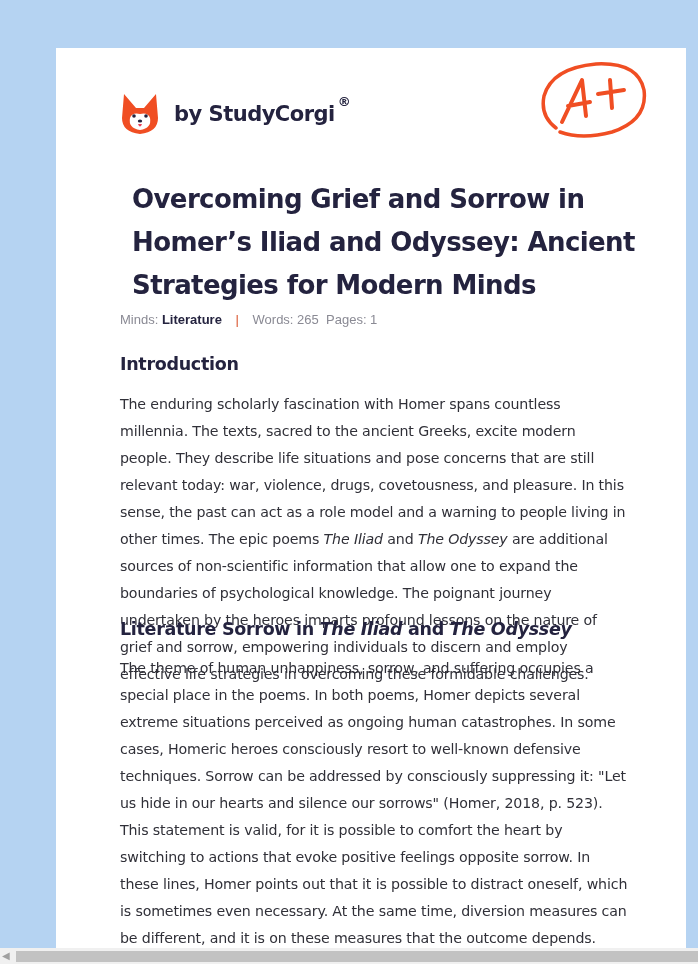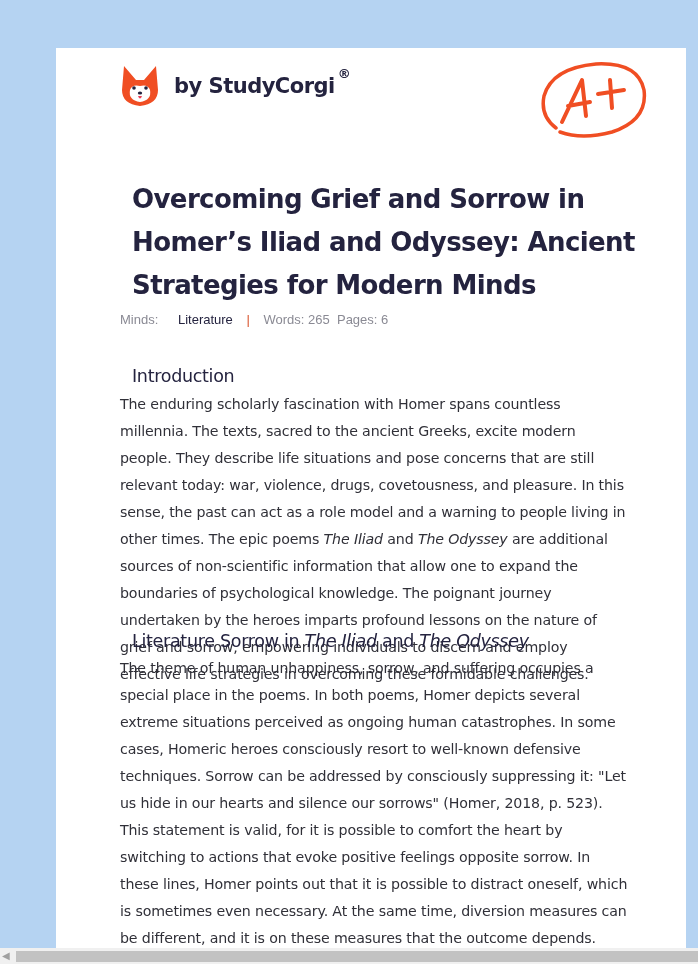--- a/index.html
+++ b/index.html
@@ -1,26 +1,26 @@
 <!DOCTYPE html>
 <html><head>
 <meta charset="utf-8">
 <style>
   html, body { margin:0; padding:0; }
   body { width:698px; height:964px; background:#b5d3f2; position:relative; overflow:hidden; font-family:"Liberation Sans", sans-serif; }
   .page { position:absolute; left:56px; top:48px; width:630px; height:920px; background:#ffffff; border-radius:0 0 8px 0; overflow:hidden; }
-  .logo { position:absolute; left:64px; top:16px; display:flex; align-items:center;justify-content:center; }
+  .logo { position:absolute; left:64px; top:44px; display:flex; align-items:center;justify-content:center; }
   .logo-text { font-family:"DejaVu Sans", sans-serif; font-weight:bold; font-size:21px; color:#24233f; margin-left:14px; letter-spacing:-0.5px; }
   .reg { font-size:13px; vertical-align:top; position:relative; top:-8px; margin-left:3px; }
   .grade { position:absolute; left:482px; top:10px; }
   .title { position:absolute; left:76px; top:130px; width:520px; font-family:"DejaVu Sans", sans-serif; font-weight:bold; font-size:26px; line-height:43px; color:#24233f; margin:0; letter-spacing:-0.6px; }
   .meta { position:absolute; left:64px; top:264px; font-size:13px; color:#8a8a94; }
-  .meta b { color:#24233f; font-weight:normal;margin-left:16px; }
+  .meta b { color:#24233f; font-weight:bold; }
   .sep { color:#d9532c; margin:0 10px; }
-  .h2 { position:absolute; left:64px; font-family:"DejaVu Sans", sans-serif; font-weight:normal; font-size:17.5px; color:#24233f; margin:12px; letter-spacing:-0.3px; }
+  .h2 { position:absolute; left:64px; font-family:"DejaVu Sans", sans-serif; font-weight:bold; font-size:17.5px; color:#24233f; margin:0; letter-spacing:-0.3px; }
   .para { position:absolute; left:64px; width:510px; font-family:"DejaVu Sans", sans-serif; font-size:14.2px; line-height:27px; color:#303038; margin:0; letter-spacing:-0.15px; }
   .scrollbar { position:absolute; left:0; top:948px; width:698px; height:16px; background:#f0f0f0; }
   .scroll-arrow { position:absolute; left:2px; top:2px; font-size:10px; color:#a0a0a0; }
   .scroll-thumb { position:absolute; left:16px; top:3px; width:682px; height:11px; background:#c2c2c2; }
 </style>
 </head>
 <body>
 
 <div class="page">
   <div class="logo">
@@ -41,21 +41,21 @@
     <path d="M60 36 L86 32 M72 22 L74 50" fill="none" stroke="#f04e23" stroke-width="4" stroke-linecap="round"></path>
   </svg>
 
   <h1 class="title">Overcoming Grief and Sorrow in Homer’s Iliad and Odyssey: Ancient Strategies for Modern Minds</h1>
 
   <div class="meta">
     <span>Minds:</span>
     <b>Literature</b>
     <span class="sep">|</span>
     <span>Words: 265</span>&nbsp;
-    <span>Pages: 6</span>
+    <span>Pages: 1</span>
   </div>
 
   <h2 class="h2" style="top:306px;">Introduction</h2>
   <p class="para" style="top:343px;"><span>The enduring scholarly fascination with Homer spans countless millennia. The texts, sacred to the ancient Greeks, excite modern people. They describe life situations and pose concerns that are still relevant today: war, violence, drugs, covetousness, and pleasure. In this sense, the past can act as a role model and a warning to people living in other times. The epic poems </span><i>The Iliad</i><span> and </span><i>The Odyssey</i><span> are additional sources of non-scientific information that allow one to expand the boundaries of psychological knowledge. The poignant journey undertaken by the heroes imparts profound lessons on the nature of grief and sorrow, empowering individuals to discern and employ effective life strategies in overcoming these formidable challenges.</span></p>
 
   <h2 class="h2" style="top:571px;"><span>Literature Sorrow in </span><i>The Iliad</i><span> and </span><i>The Odyssey</i></h2>
   <p class="para" style="top:607px;">The theme of human unhappiness, sorrow, and suffering occupies a special place in the poems. In both poems, Homer depicts several extreme situations perceived as ongoing human catastrophes. In some cases, Homeric heroes consciously resort to well-known defensive techniques. Sorrow can be addressed by consciously suppressing it: "Let us hide in our hearts and silence our sorrows" (Homer, 2018, p. 523). This statement is valid, for it is possible to comfort the heart by switching to actions that evoke positive feelings opposite sorrow. In these lines, Homer points out that it is possible to distract oneself, which is sometimes even necessary. At the same time, diversion measures can be different, and it is on these measures that the outcome depends. Moreover, other advice to those who mourn and weep is found almost everywhere in Homer's poems. For example, "they drank wine called nectar, ate a food called ambrosia, and enjoyed never-ending life" (Homer, 2018, p. 17).</p>
 </div>
 
 <div class="scrollbar">

